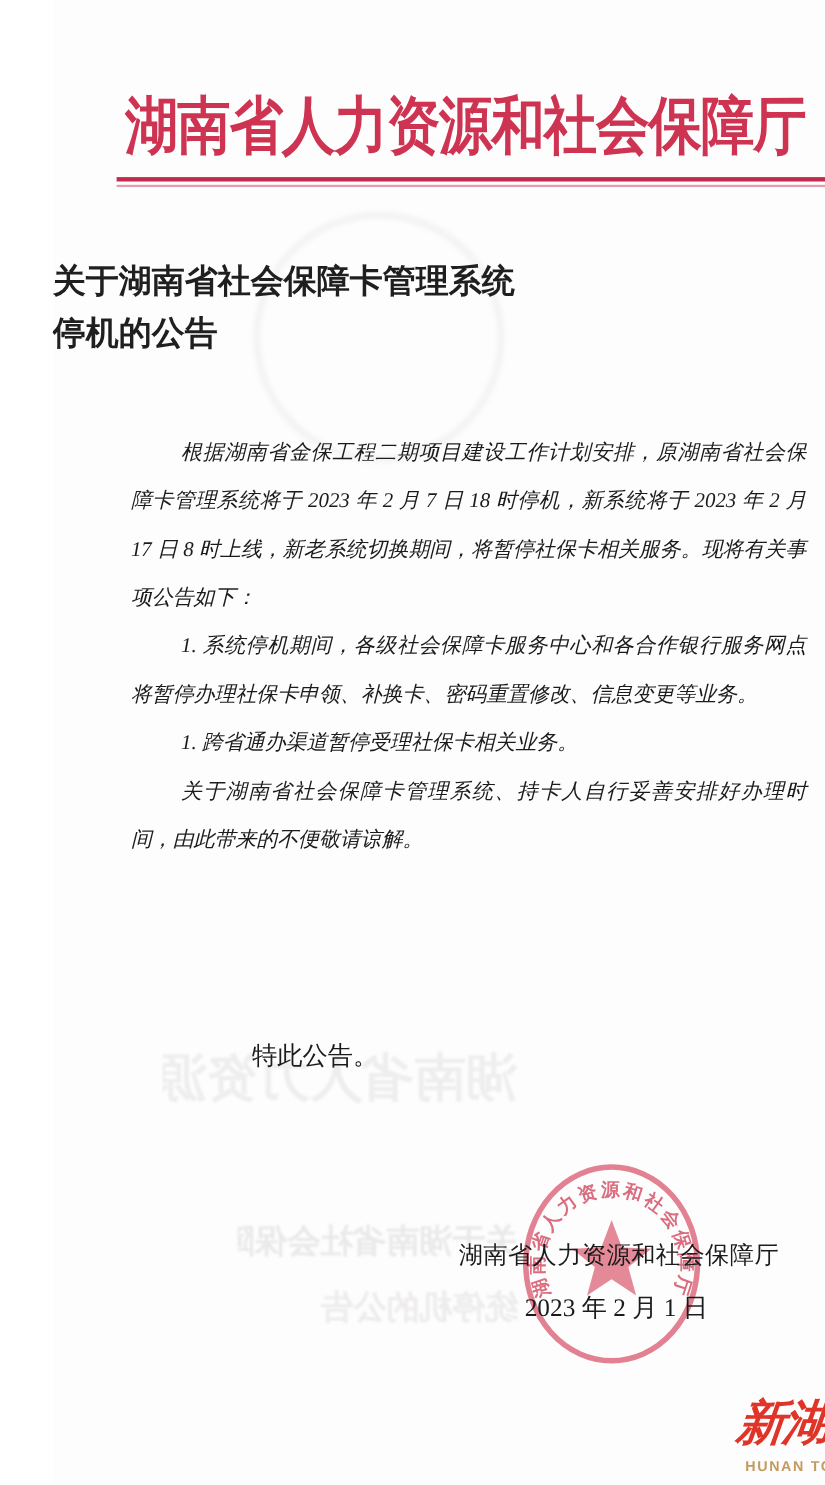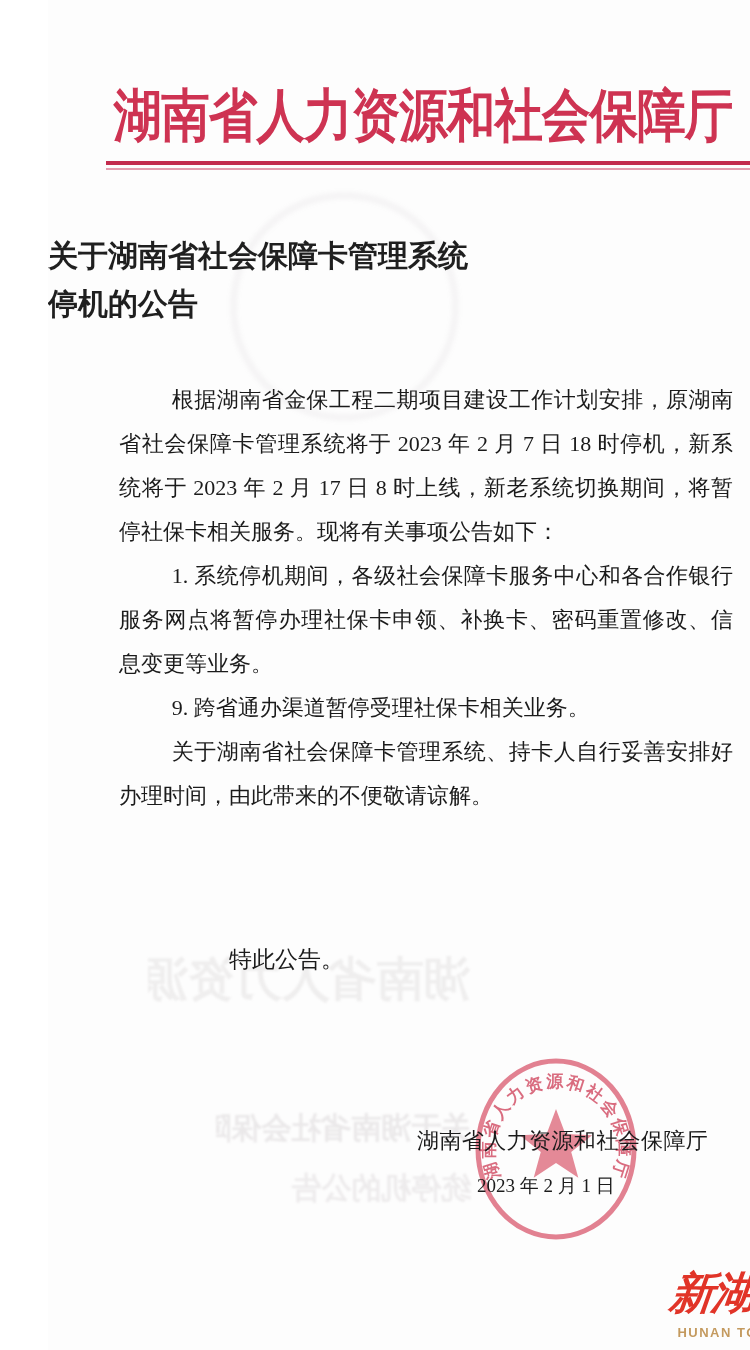--- a/index.html
+++ b/index.html
@@ -22,34 +22,35 @@
 
   
   .doc-title {
     position:absolute; top:232px; left:0; width:750px;
     font-size:30px; font-weight:700;
     color:#1f1f1f; line-height:48px;
   }
 
   
   .body-text {
-    position:absolute; top:378px; left:71px; width:614px;
-    font-size:22px; line-height:44px; color:#1b1b1b;
+    position:absolute; top:390px; left:71px; width:614px;
+    font-size:19px; line-height:44px; color:#1b1b1b;
     text-align:justify;
+    font-style:italic;
   }
   .body-text p { margin:0; text-indent:2.4em; }
 
   .closing { position:absolute; top:944px; left:181px; font-size:23px; color:#1b1b1b; }
 
   .signature {
     position:absolute; top:1126px; left:369px; font-size:22px;
     color:#1b1b1b; letter-spacing:0.4px; z-index:3; white-space:nowrap;
   }
   .doc-date {
-    position:absolute; top:1173px; left:429px; font-size:19px;
+    position:absolute; top:1173px; left:429px; font-size:23px;
     color:#1b1b1b; z-index:3; white-space:nowrap;
   }
 
   .seal { position:absolute; left:420px; top:1050px; z-index:2; opacity:0.9; }
   .seal textPath { font-family:"Liberation Serif","DejaVu Serif",serif; }
 
   .contact {
     position:absolute; top:1262px; left:177px; font-size:22px;
     color:#1b1b1b; white-space:nowrap;
   }
@@ -93,21 +94,21 @@
   <div class="rule-thin"></div>
 
   <div class="doc-title">
     <div>关于湖南省社会保障卡管理系统</div>
     <div>停机的公告</div>
   </div>
 
   <div class="body-text">
     <p>根据湖南省金保工程二期项目建设工作计划安排，原湖南省社会保障卡管理系统将于 2023 年 2 月 7 日 18 时停机，新系统将于 2023 年 2 月 17 日 8 时上线，新老系统切换期间，将暂停社保卡相关服务。现将有关事项公告如下：</p>
     <p>1. 系统停机期间，各级社会保障卡服务中心和各合作银行服务网点将暂停办理社保卡申领、补换卡、密码重置修改、信息变更等业务。</p>
-    <p>9. 跨省通办渠道暂停受理社保卡相关业务。</p>
+    <p>1. 跨省通办渠道暂停受理社保卡相关业务。</p>
     <p>关于湖南省社会保障卡管理系统、持卡人自行妥善安排好办理时间，由此带来的不便敬请谅解。</p>
   </div>
 
   <div class="closing">特此公告。</div>
 
   <svg class="seal" width="180" height="195" viewBox="0 0 180 195">
     <ellipse cx="88" cy="99" rx="78" ry="88" fill="none" stroke="rgba(211,62,88,0.72)" stroke-width="5"></ellipse>
     <polygon points="88,59 97.4,84.1 124.1,85.3 103.2,101.9 110.3,127.7 88,113 65.7,127.7 72.8,101.9 51.9,85.3 78.6,84.1" fill="rgba(214,70,92,0.70)"></polygon>
     <defs>
       <path id="sealArc" d="M 31.8 125.2 A 62 62 0 1 1 144.2 125.2" fill="none"></path>

